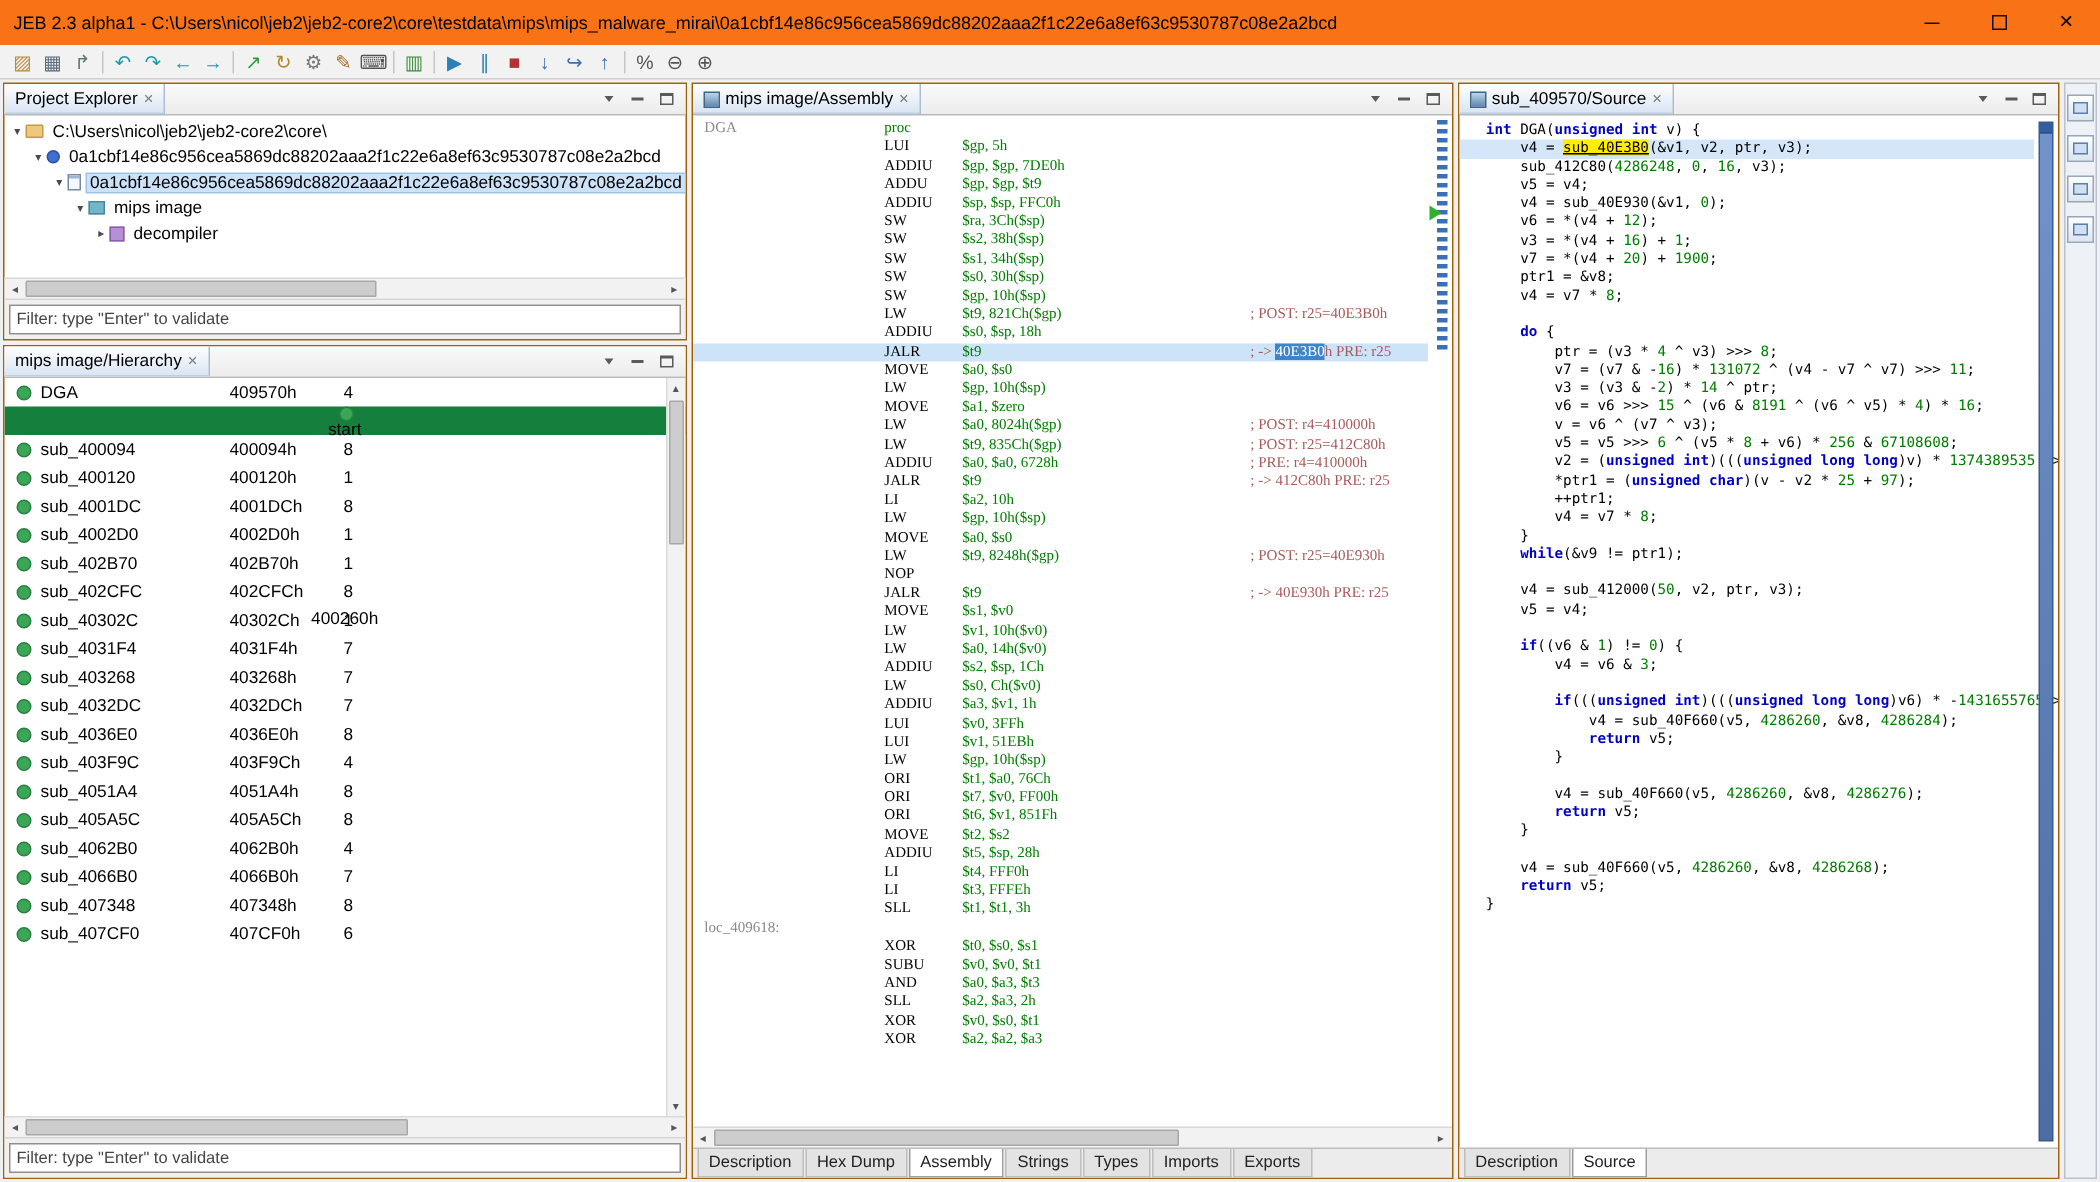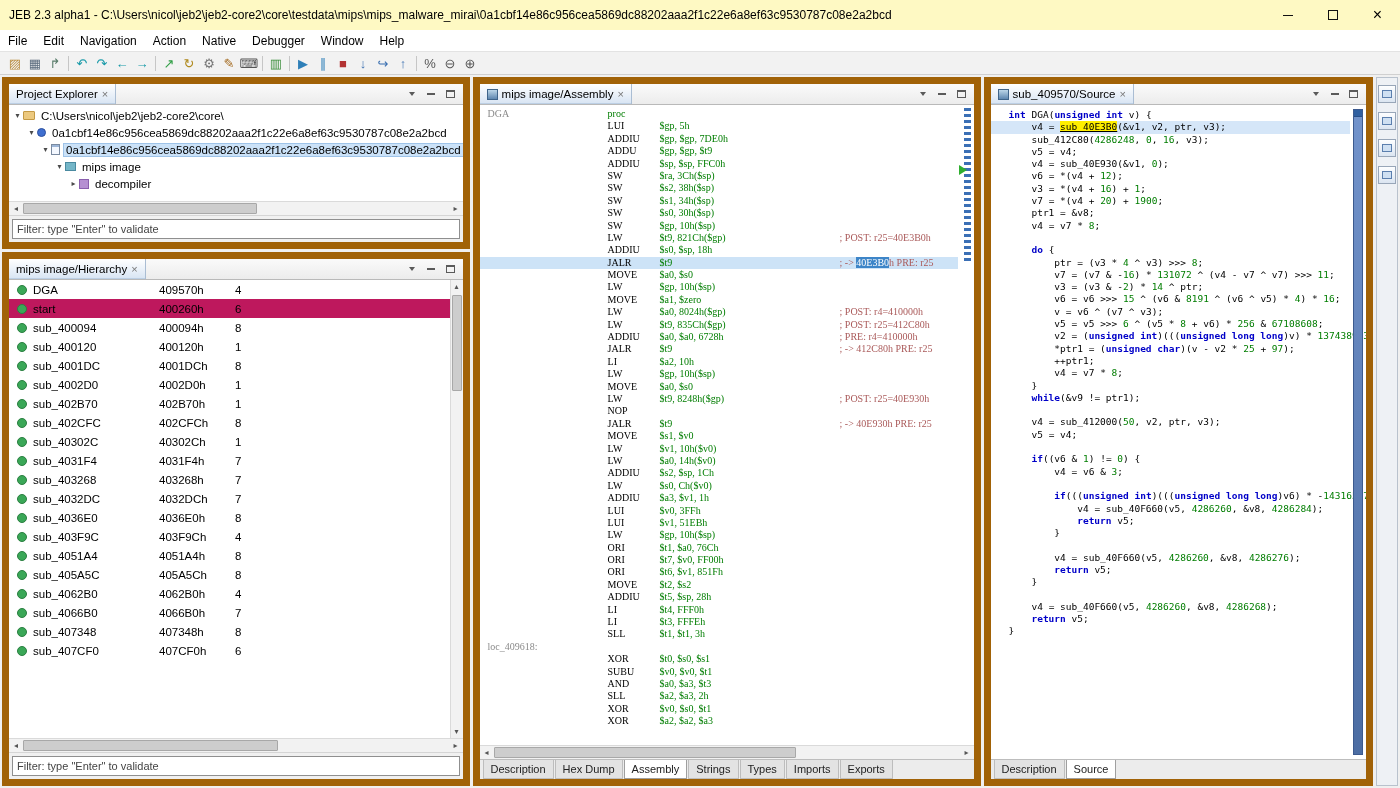--- a/index.html
+++ b/index.html
@@ -1,31 +1,31 @@
 <!DOCTYPE html>
 <html style="--keyword: #0000c8; --number: #007d00; --operand: #007d00; --comment: #aa5a5a; --selection-bg: #3d85c8; --occurrence-bg: #ffee00; --current-line-bg: #d5e6f8; --selected-row-bg: #cde3f7;"><head>
 <meta charset="utf-8">
 <style>
 *{margin:0;padding:0;box-sizing:border-box;}
 html,body{width:1400px;height:788px;overflow:hidden;}
 body{font-family:"Liberation Sans",sans-serif;font-size:12px;background:#e8e8e8;color:#000;}
 .app{width:1400px;height:788px;display:flex;flex-direction:column;background:#f0f0f0;}
-.titlebar{flex:0 0 30px;background:#fef9c3;display:flex;align-items:center;}
+.titlebar{flex:0 0 30px;background:#f97316;display:flex;align-items:center;}
 .wtitle{flex:1;padding-left:9px;white-space:nowrap;overflow:hidden;font-size:12px;}
 .wincontrols{display:flex;height:100%;}
 .winbtn{width:45px;height:100%;display:flex;align-items:center;justify-content:center;font-size:16px;}
 .bmin{width:10px;height:1px;background:#111;}
 .bmax{width:10px;height:10px;border:1px solid #111;}
 .menubar{flex:0 0 22px;background:#fff;border-bottom:1px solid #e3e3e3;display:flex;align-items:center;}
 .menu-item{padding:0 8px;}
 .toolbar{flex:0 0 23px;background:#f2f2f2;border-bottom:1px solid #d0d0d0;display:flex;align-items:center;padding:0 5px;}
 .tool{min-width:20px;height:19px;display:flex;align-items:center;justify-content:center;font-size:13px;line-height:1;}
 .tsep{width:1px;height:15px;background:#c6c6c6;margin:0 3px;}
 .main{flex:1;display:flex;padding:2px;gap:3px;min-height:0;}
-.panel{background:#fff;border:7px solid #a16207;display:flex;flex-direction:column;min-width:0;min-height:0;}
+.panel{background:#fff;border:1px solid #a16207;display:flex;flex-direction:column;min-width:0;min-height:0;}
 .col-left{flex:0 0 244px;display:flex;flex-direction:column;gap:3px;min-height:0;}
 .pe{flex:0 0 172px;}
 .hier{flex:1;}
 .col-mid{flex:0 0 508px;}
 .col-right{flex:1;position:relative;}
 .strip{flex:0 0 22px;background:#eef1f5;border:1px solid #b9c2cd;display:flex;flex-direction:column;align-items:center;gap:9px;padding-top:7px;}
 .phdr{flex:0 0 21px;background:linear-gradient(#fafafa,#ececec);border-bottom:1px solid #b9b9b9;display:flex;align-items:stretch;overflow:hidden;}
 .ptab{display:flex;align-items:center;gap:4px;padding:0 7px;font-size:11.5px;white-space:nowrap;}
 .ptab.active{background:linear-gradient(#ffffff,#d7e4f3);border-right:1px solid #aabdd3;box-shadow:inset 0 -1px 0 #bccfe4;}
 .tabico{width:11px;height:11px;flex:0 0 11px;background:linear-gradient(#bcd6e8,#5e87b0);border:1px solid #3f6489;}
@@ -53,37 +53,37 @@
 .filterrow{flex:0 0 27px;background:#f0f0f0;border-top:1px solid #d5d5d5;padding:3px;}
 .filter{width:100%;height:20px;border:1px solid #8f8f8f;padding:0 4px;font-family:"Liberation Sans",sans-serif;font-size:11px;background:#fff;}
 .filter::placeholder{color:#444;opacity:1;}
 .colhdr{flex:0 0 18px;display:flex;background:linear-gradient(#ffffff,#ebebeb);border-bottom:1px solid #cfcfcf;font-size:11.5px;}
 .colhdr>div{display:flex;align-items:center;padding-left:6px;border-right:1px solid #ddd;}
 .ch-name{flex:0 0 150px;}
 .ch-addr{flex:0 0 76px;}
 .ch-rest{flex:1;border-right:none!important;}
 .hrows{flex:1;position:relative;overflow:hidden;}
 .hrow{height:19px;display:flex;align-items:center;font-size:11.5px;}
-.hrow.selected{background:#be185d;}
+.hrow.selected{background:#15803d;flex-direction:column;}
 .hicon{flex:0 0 10px;width:10px;height:10px;border-radius:50%;background:#3aa757;border:1px solid #2b7f41;margin:0 6px 0 8px;}
 .hname{flex:0 0 126px;overflow:hidden;white-space:nowrap;}
 .haddr{flex:0 0 76px;overflow:hidden;white-space:nowrap;}
 .hsize{flex:1;overflow:hidden;white-space:nowrap;}
 .vscroll{position:absolute;top:0;right:0;bottom:0;width:13px;background:#f2f2f2;border-left:1px solid #dadada;display:flex;flex-direction:column;align-items:center;}
 .vtrack{flex:1;width:100%;position:relative;}
 .vthumb{position:absolute;left:1px;right:1px;top:2px;height:96px;background:#cdcdcd;border:1px solid #a8a8a8;border-radius:1px;}
 .content-wrap{flex:1;position:relative;overflow:hidden;}
 .asm{position:absolute;inset:0;padding:3px 16px 0 0;font-family:Liberation Serif, serif;font-size:10px;line-height:12.4px;white-space:pre;overflow:hidden;}
 .asm-line{height:12.4px;padding-left:8px;}
 .asm-line.sel{background:var(--selected-row-bg,#cde3f7);}
 .a-label{display:inline-block;width:120px;color:#8a8a8a;vertical-align:top;}
 .a-mn{display:inline-block;width:52px;color:#000;vertical-align:top;}
 .a-mn.proc{color:var(--operand,#007d00);}
 .a-ops{display:inline-block;width:180px;color:var(--operand,#007d00);vertical-align:top;}
-.a-cmt{color:var(--comment,#aa5a5a);}
+.a-cmt{color:var(--comment,#aa5a5a);margin-left:12px;}
 .cmt-sel{background:var(--selection-bg,#3d85c8);color:#fff;}
 .asm-ruler{position:absolute;top:3px;right:2px;width:9px;bottom:0;}
 .rmark{position:absolute;left:1px;width:7px;height:3px;background:#3b6fb5;}
 .rarrow{position:absolute;left:-4px;width:0;height:0;border-left:8px solid #2fae2f;border-top:5px solid transparent;border-bottom:5px solid transparent;}
 .btabs{flex:0 0 20px;background:#ececec;border-top:1px solid #bdbdbd;display:flex;align-items:stretch;padding-left:3px;gap:1px;font-size:11px;}
 .btab{display:flex;align-items:center;padding:0 7px;background:#e3e3e3;border:1px solid #bdbdbd;border-top:none;color:#222;}
 .btab.active{background:#fff;border-color:#9f9f9f;}
 .src{position:absolute;inset:0;padding:4px 16px 0 0;font-family:"DejaVu Sans Mono",monospace;font-size:9.5px;line-height:12.3px;white-space:pre;overflow:hidden;}
 .src-line{height:12.3px;padding-left:18px;}
 .src-line.cur{background:var(--current-line-bg,#d5e6f8);}
@@ -111,30 +111,20 @@
       <div class="winbtn">
           <span class="bmin"></span>
         </div>
       <div class="winbtn">
           <span class="bmax"></span>
         </div>
       <div class="winbtn">×</div>
     </div>
   </div>
 
-  <div class="menubar" id="menubar">
-      <span class="menu-item">File</span>
-      <span class="menu-item">Edit</span>
-      <span class="menu-item">Navigation</span>
-      <span class="menu-item">Action</span>
-      <span class="menu-item">Native</span>
-      <span class="menu-item">Debugger</span>
-      <span class="menu-item">Window</span>
-      <span class="menu-item">Help</span>
-    </div>
   <div class="toolbar" id="toolbar">
       <span class="tool" style="color: rgb(185, 139, 61);">▨</span>
       <span class="tool" style="color: rgb(90, 107, 125);">▦</span>
       <span class="tool" style="color: rgb(90, 125, 107);">↱</span>
       <div class="tsep"></div>
       <span class="tool" style="color: rgb(24, 154, 168);">↶</span>
       <span class="tool" style="color: rgb(24, 154, 168);">↷</span>
       <span class="tool" style="color: rgb(24, 154, 168);">←</span>
       <span class="tool" style="color: rgb(24, 154, 168);">→</span>
       <div class="tsep"></div>

